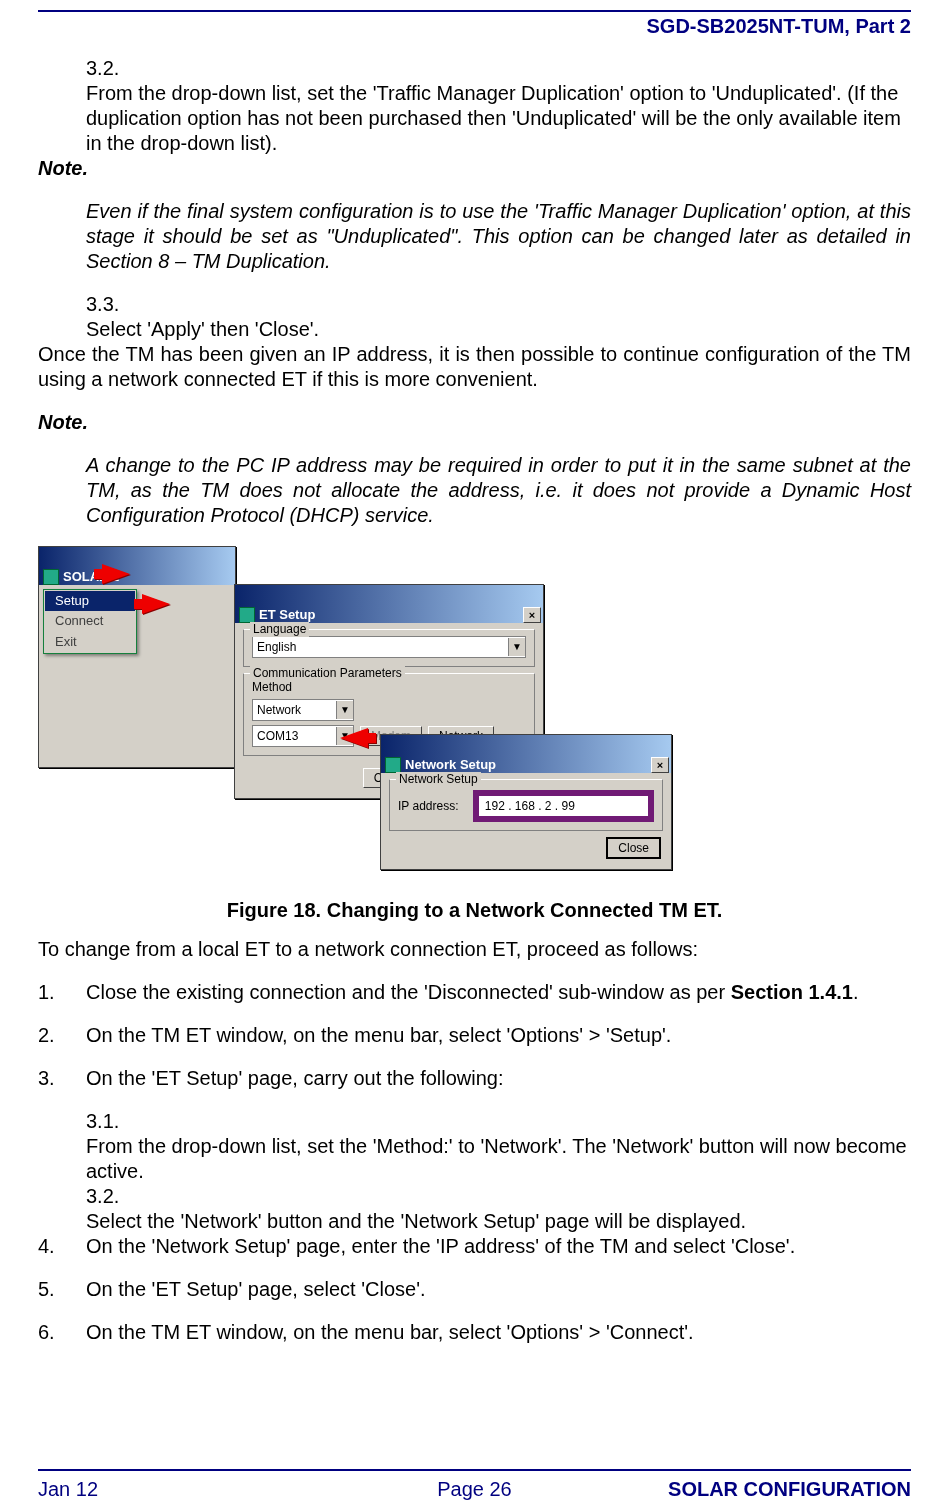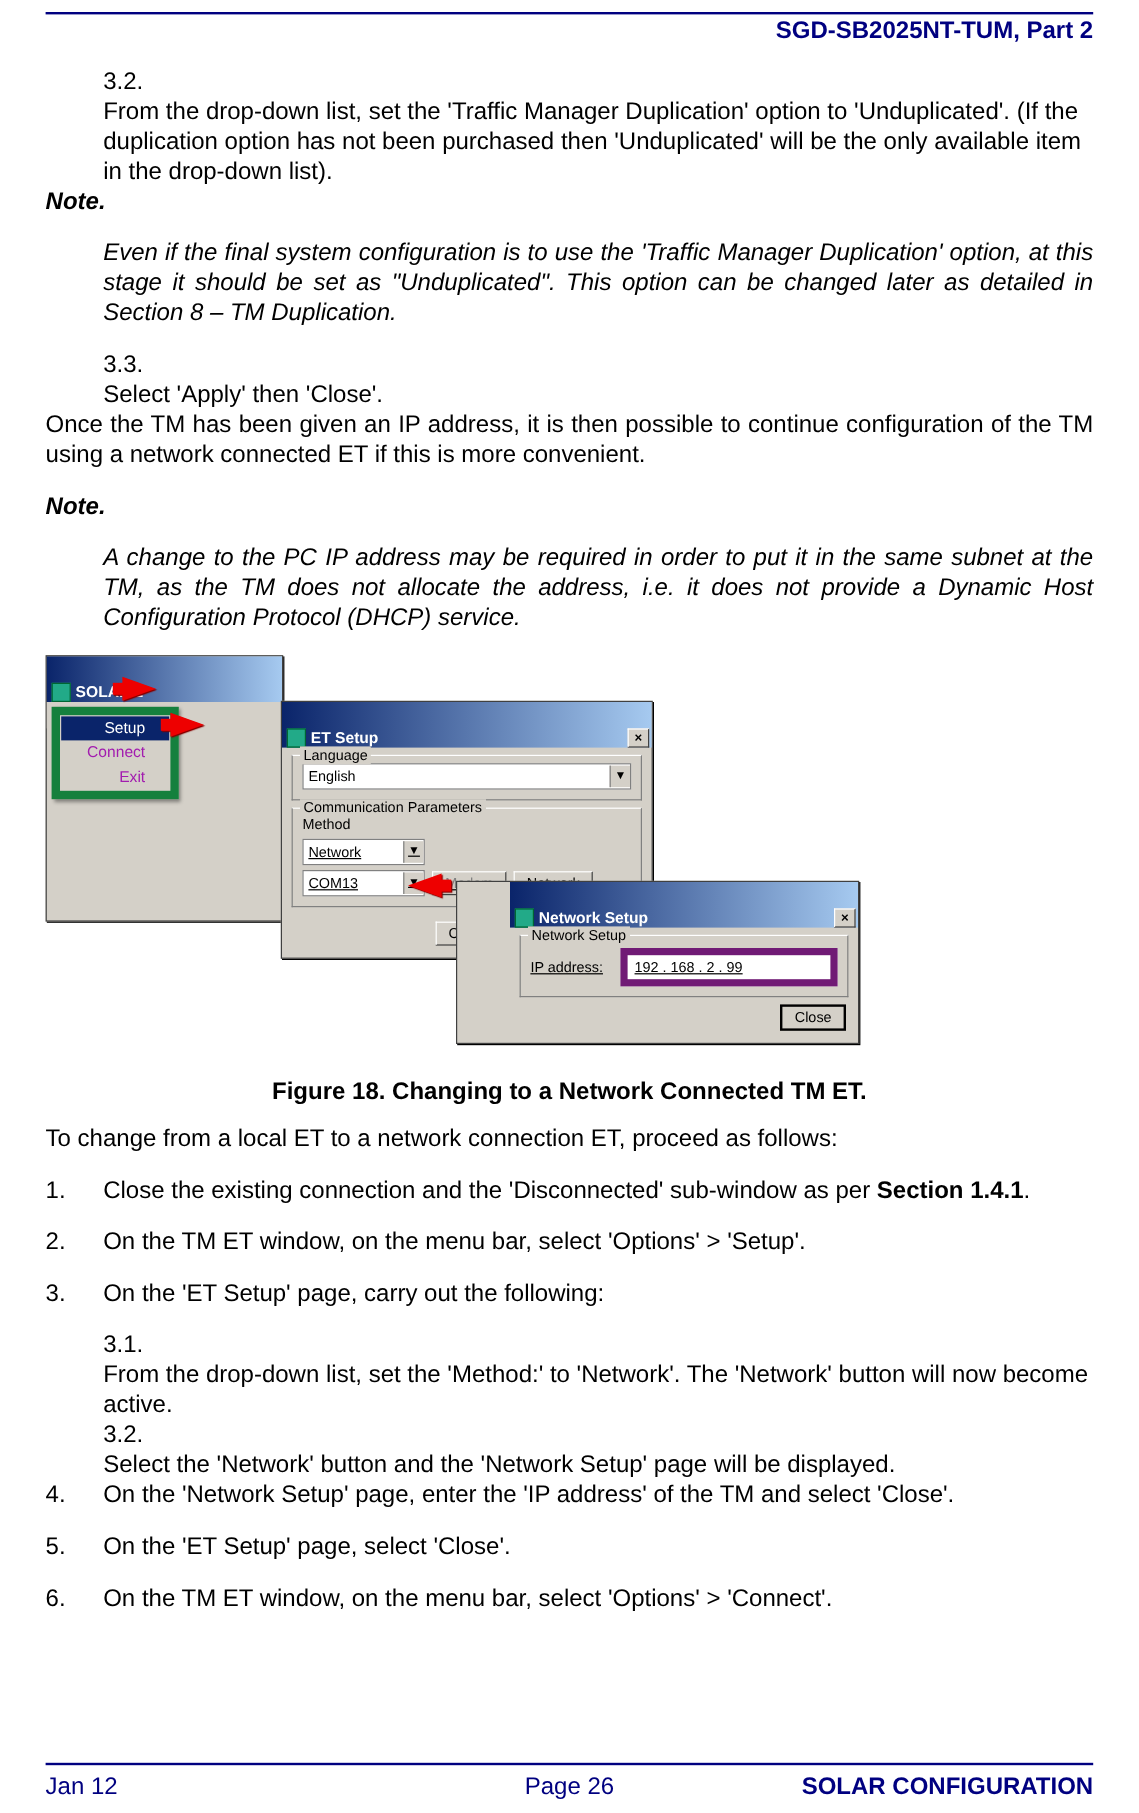--- a/index.html
+++ b/index.html
@@ -103,43 +103,42 @@
   }
   .menubar {
     background:#d4d0c8;
     padding:2px 6px;
     color:#000;
   }
   .menubar .m-item{ padding:1px 6px; display:inline-block;}
   .menu-drop{
     position:absolute;
     background:#d4d0c8;
-    border:7px solid #15803d;
+    border:1px solid #15803d;
     box-shadow:2px 2px 3px rgba(0,0,0,.4);
     padding:1px;
-    text-align:right;
   }
   .menu-drop .mi{
     padding:2px 20px 2px 10px;
-    color:#a21caf;
+    color:#404040;
   }
   .menu-drop .mi.sel{
     background:#0a246a;color:#fff;
   }
   .groupbox{
     border:1px solid #808080;
     border-top-color:#fff;
     margin:6px 8px;
     padding:6px 8px 8px 8px;
     position:relative;
   }
   .groupbox .legend{
     position:absolute;top:-8px;left:6px;background:#d4d0c8;padding:0 3px;font-size:12px;color:#000;
   }
-  .field-row{display:flex;align-items:center;gap:6px;margin-top:4px;text-decoration:underline;}
+  .field-row{display:flex;align-items:center;gap:6px;margin-top:4px;}
   .w-label{font-size:12px;color:#000;}
   .combo{
     flex:1;background:#fff;border:1px solid #808080;height:20px;display:flex;align-items:center;
   }
   .combo .c-txt{flex:1;padding:0 4px;font-size:12px;}
   .combo .c-arrow{
     width:16px;height:18px;background:#d4d0c8;border-left:1px solid #808080;
     display:flex;align-items:center;justify-content:center;font-size:10px;
   }
   .w-btn{
@@ -268,21 +267,21 @@
             <button class="w-btn">Network</button>
           </div>
         </div>
         <div style="text-align:center;padding:6px 0 10px 0;">
           <button class="w-btn">Close</button>
         </div>
       </div>
       <div class="arrow-marker" style="left:302px;top:182px;"></div>
       <div class="arrow-marker" style="left:370px;top:218px;"></div>
 
-      <div class="win" style="left:342px;top:188px;width:290px;padding-left:44px;">
+      <div class="win" style="left:342px;top:188px;width:290px;">
         <div class="titlebar">
           <span class="t-icon"></span>
           <span>Network Setup</span>
           <span class="t-spacer"></span>
           <span class="t-btn">×</span>
         </div>
         <div class="groupbox" style="margin-bottom:2px;">
           <div class="legend">Network Setup</div>
           <div class="field-row">
             <div class="w-label" style="width:70px;">IP address:</div>

